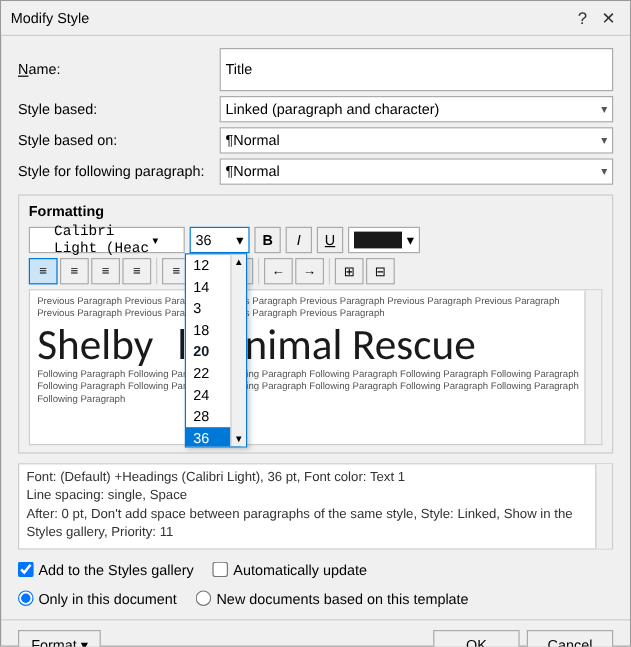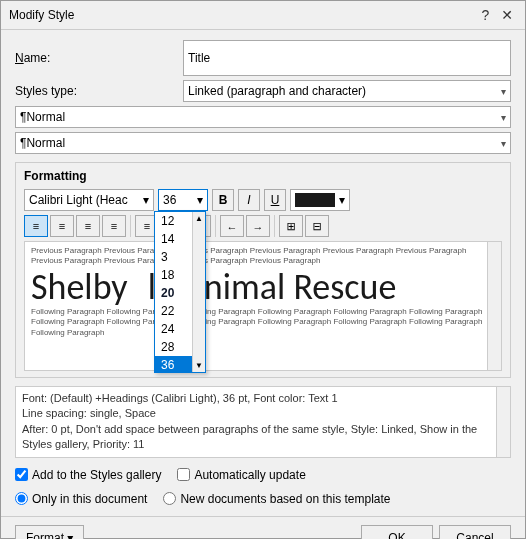--- a/index.html
+++ b/index.html
@@ -119,21 +119,22 @@
     }
     .font-select {
       width: 130px;
       height: 22px;
       border: 1px solid #aaa;
       background: white;
       font-size: 12px;
       display: flex;
       align-items: center;
       justify-content: space-between;
-      padding: 0 4px;
+      padding: 0 20px;
+      font-family: Liberation Mono, monospace;
     }
     .size-select {
       width: 50px;
       height: 22px;
       border: 1px solid #0078d7;
       background: white;
       font-size: 12px;
       display: flex;
       align-items: center;
       justify-content: space-between;
@@ -345,36 +346,38 @@
     <div class="properties-section">
 
       <div class="prop-row">
         <div class="prop-label">
           <span><u>N</u>ame:</span>
         </div>
         <input type="text" class="name-input" value="Title" style="">
       </div>
 
       <div class="prop-row">
-        <div class="prop-label">Styles type:</div>
+        <div class="prop-label">Style based:</div>
         <div class="prop-value">
           <span class="prop-value-text">Linked (paragraph and character)</span>
           <span class="dropdown-arrow">▾</span>
         </div>
       </div>
 
       <div class="prop-row">
+        <div class="prop-label">Style based on:</div>
         <div class="prop-value">
           <span>¶ </span>
           <span class="prop-value-text">Normal</span>
           <span class="dropdown-arrow">▾</span>
         </div>
       </div>
 
       <div class="prop-row">
+        <div class="prop-label">Style for following paragraph:</div>
         <div class="prop-value">
           <span>¶ </span>
           <span class="prop-value-text">Normal</span>
           <span class="dropdown-arrow">▾</span>
         </div>
       </div>
     </div>
 
     <div class="formatting-section">
       <div class="formatting-label">Formatting</div>

